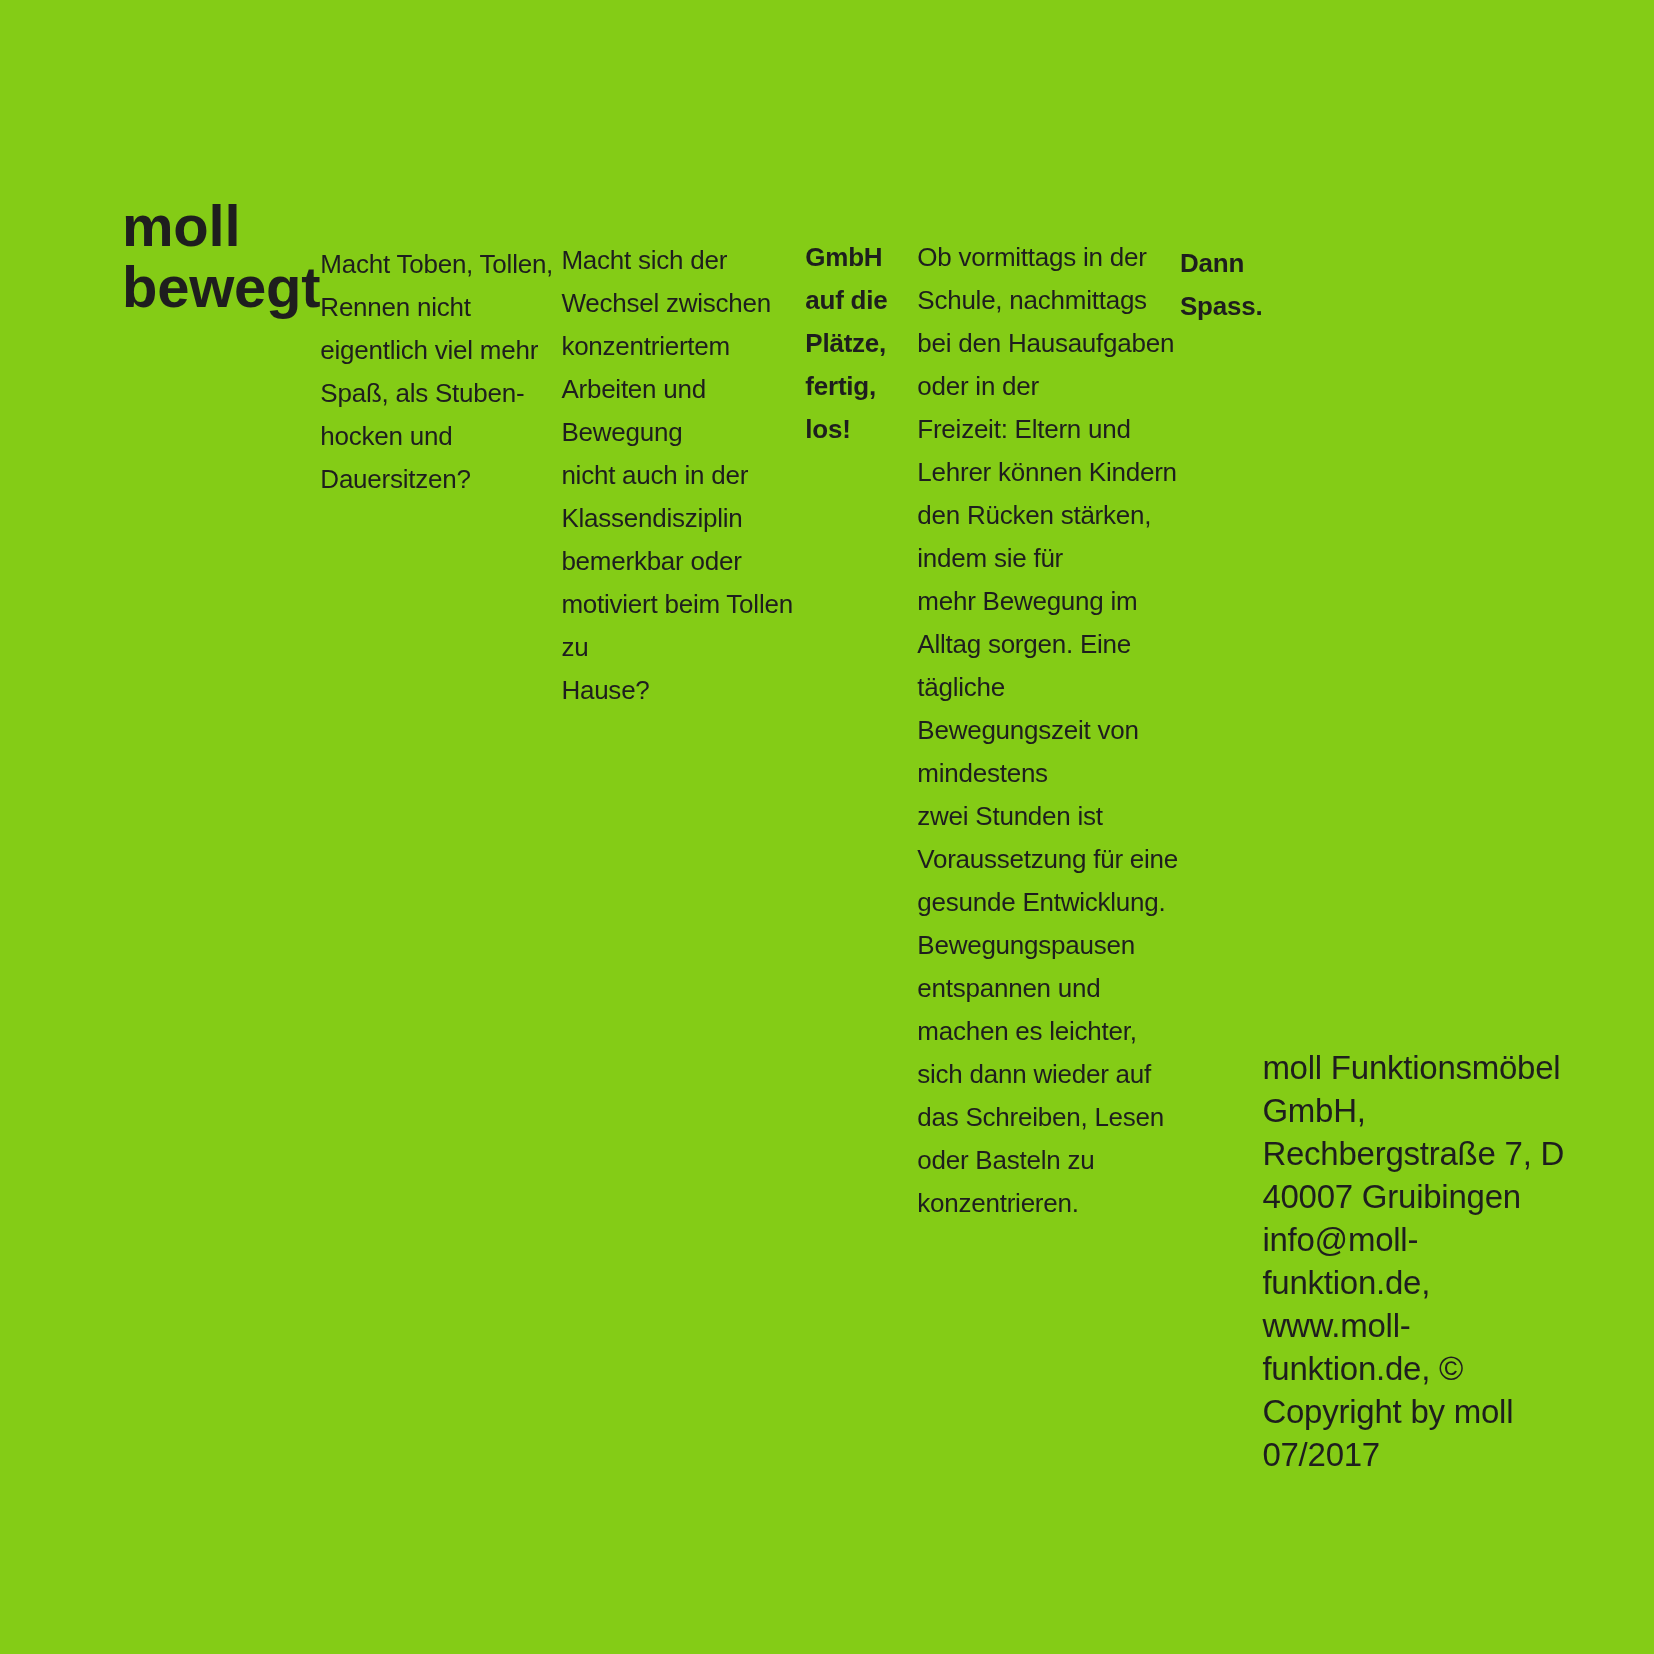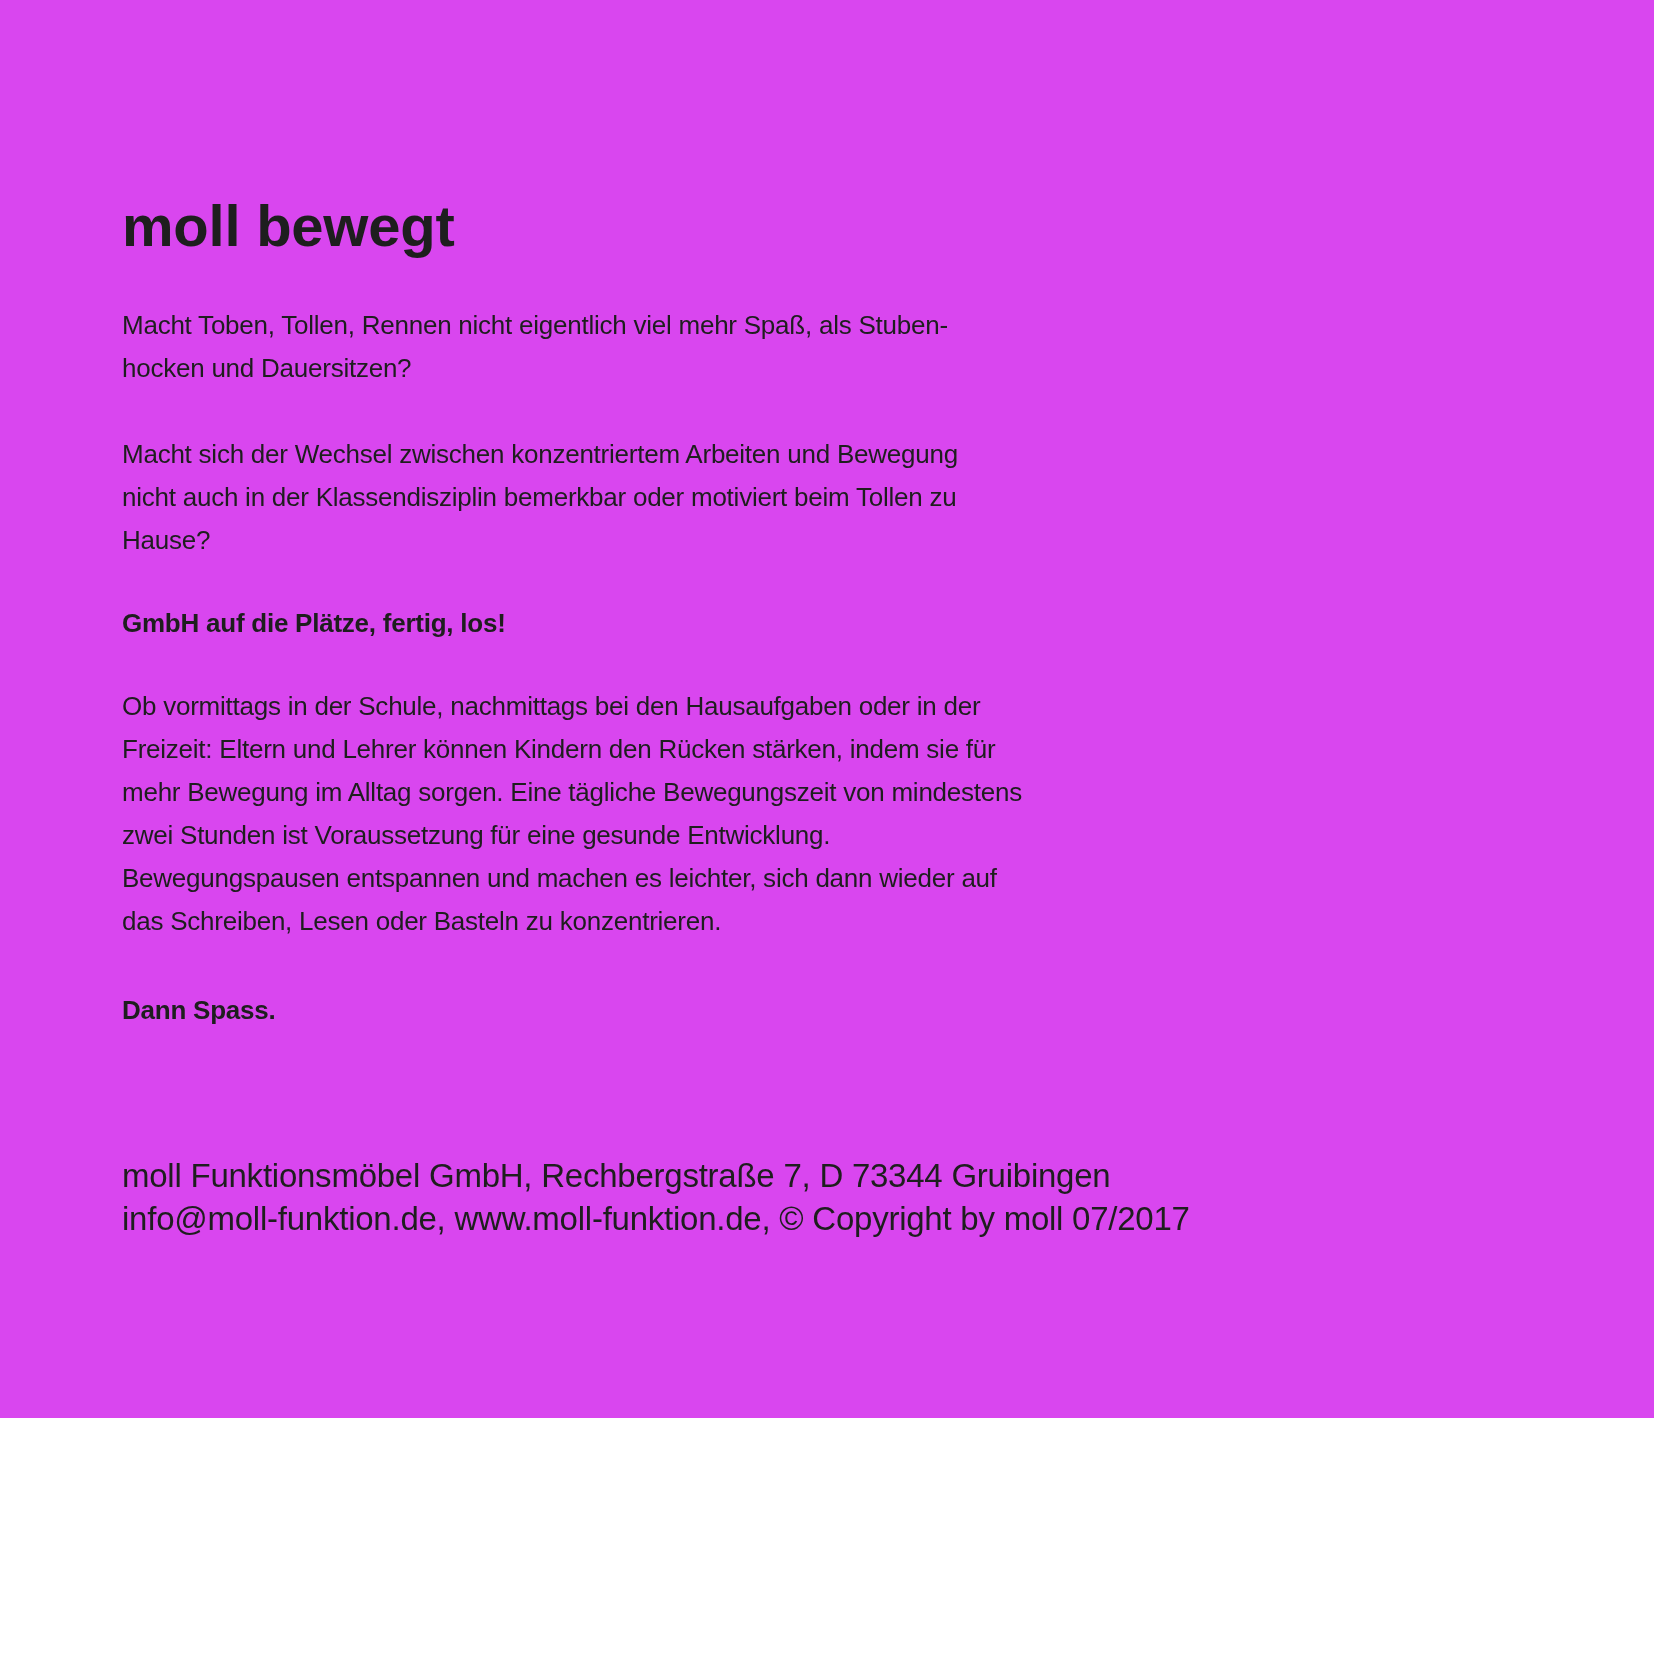--- a/index.html
+++ b/index.html
@@ -7,24 +7,24 @@
 
   html, body {
     width: 1654px;
     height: 1654px;
     background: #ffffff;
     overflow: hidden;
   }
 
   .page {
     width: 1654px;
-    height: 1418px;
-    background: #d946ef;
+    height: 1654px;
+    background: #84cc16;
     display: flex;
-    flex-direction: column;
+    flex-direction: row;
     padding: 196px 80px 178px 122px;
     font-family: "Liberation Sans", "DejaVu Sans", sans-serif;
     color: #1e1e1e;
     letter-spacing: -0.015em;
   }
 
   .doc-title {
     font-size: 58px;
     font-weight: 700;
     line-height: 1.05;
@@ -76,17 +76,17 @@
   <p class="para para-main">Ob vormittags in der Schule, nachmittags bei den Hausaufgaben oder in der
 Freizeit: Eltern und Lehrer können Kindern den Rücken stärken, indem sie für
 mehr Bewegung im Alltag sorgen. Eine tägliche Bewegungszeit von mindestens
 zwei Stunden ist Voraussetzung für eine gesunde Entwicklung.
 Bewegungspausen entspannen und machen es leichter, sich dann wieder auf
 das Schreiben, Lesen oder Basteln zu konzentrieren.</p>
 
   <p class="para bold closing">Dann Spass.</p>
 
   <footer class="doc-footer">
-    <p>moll Funktionsmöbel GmbH, Rechbergstraße 7, D 73344 Gruibingen</p>
+    <p>moll Funktionsmöbel GmbH, Rechbergstraße 7, D 40007 Gruibingen</p>
     <p>info@moll-funktion.de, www.moll-funktion.de, © Copyright by moll 07/2017</p>
   </footer>
 
 </div>
 
 </body></html>

